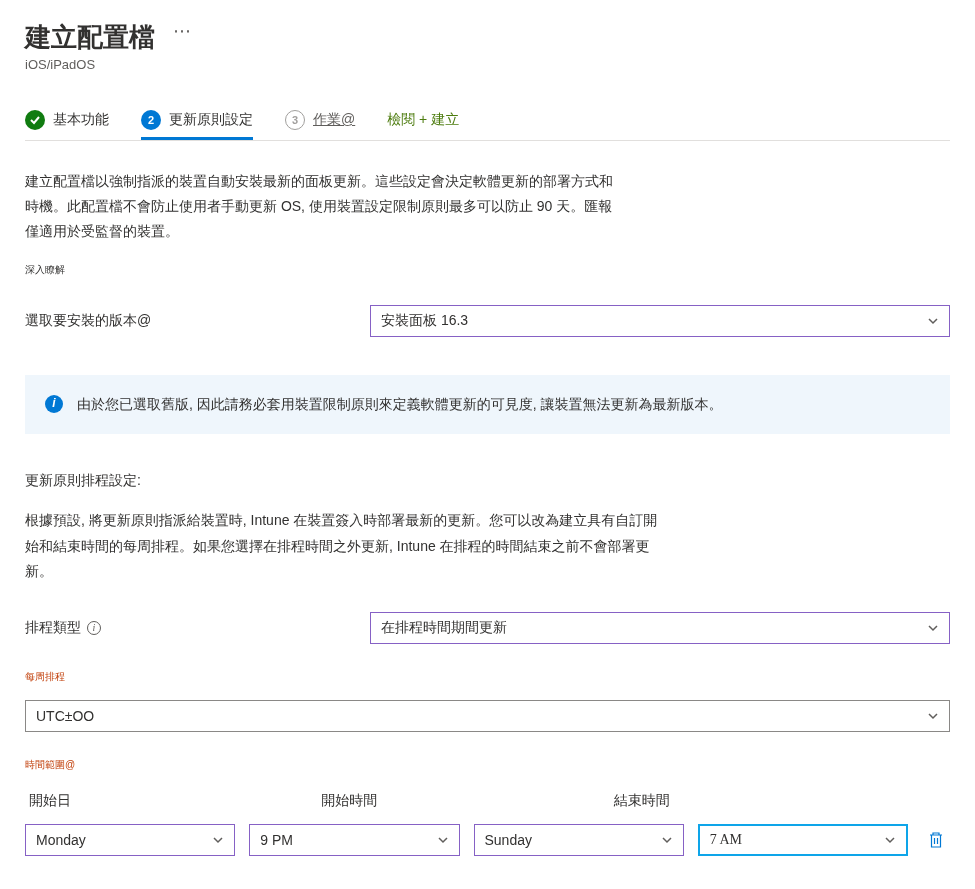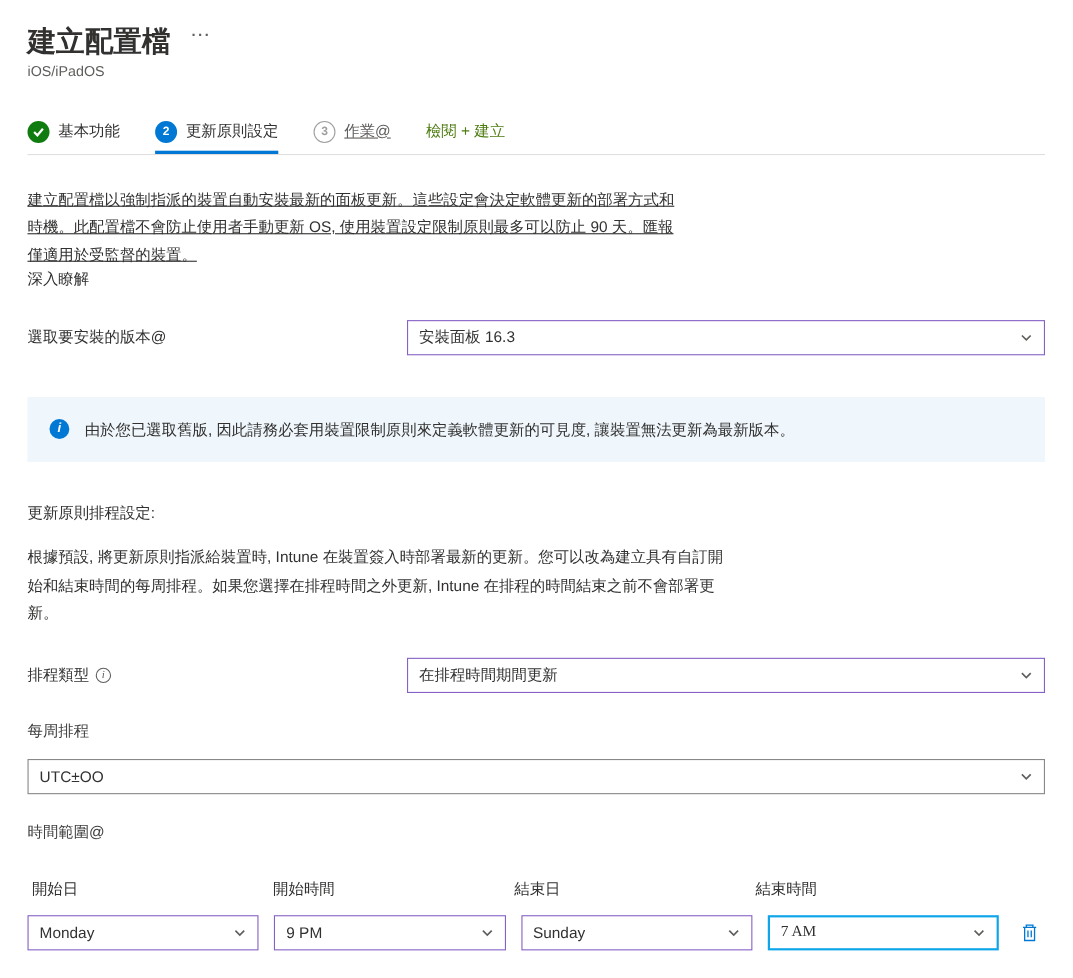--- a/index.html
+++ b/index.html
@@ -25,22 +25,22 @@
       font-size: 11px; font-weight: 600;
     }
     .step-circle.done { background: #107c10; color: #fff; }
     .step-circle.done svg { width: 12px; height: 12px; fill: #fff; }
     .step-circle.current { background: #0078d4; color: #fff; }
     .step-circle.future { border: 1px solid #a19f9d; color: #a19f9d; background: #fff; }
     .step-label { font-size: 14px; color: #323130; }
     .step.future .step-label { color: #605e5c; text-decoration: underline; }
     .step.plain .step-label { color: #4d7c0f; }
 
-    .description { margin-top: 28px; line-height: 1.8; font-size: 14px; color: #323130; max-width: 600px; text-decoration: underline; }
-    .learn-more { font-size: 14px; color: #323130; cursor: pointer; }
+    .description { margin-top: 28px; line-height: 1.8; font-size: 14px; color: #323130; max-width: 600px; }
+    .learn-more { margin-top: 18px; font-size: 10px; color: #323130; cursor: pointer; }
 
     .form-row { display: flex; align-items: center; margin-top: 28px; }
     .form-label-col { width: 345px; font-size: 14px; color: #323130; display: flex; align-items: center; gap: 6px; }
     .form-control-col { flex: 1; text-align: center; }
 
     .select-box {
       width: 100%; height: 32px; border: 1px solid #8a8886;
       display: flex; align-items: center; justify-content: space-between;
       padding: 0 10px; font-size: 14px; background: #fff; cursor: pointer;
     }
@@ -57,29 +57,29 @@
     .info-icon {
       width: 18px; height: 18px; border-radius: 50%; background: #0078d4;
       color: #fff; display: flex; align-items: center; justify-content: center;
       font-size: 12px; font-weight: bold; font-style: italic; flex-shrink: 0;
       margin-top: 2px;
     }
 
     .section-heading { margin-top: 38px; font-size: 14px; color: #323130; }
     .section-desc { margin-top: 18px; line-height: 1.8; font-size: 14px; color: #323130; max-width: 640px; }
 
-    .sub-label { margin-top: 26px; font-size: 14px; color: #404040; }
+    .sub-label { margin-top: 26px; font-size: 10px; color: #c2410c; }
 
     .info-circle {
       width: 14px; height: 14px; border: 1px solid #605e5c; border-radius: 50%;
       display: inline-flex; align-items: center; justify-content: center;
       font-size: 10px; font-style: italic; color: #605e5c; font-family: serif;
     }
 
-    .table-header-row { display: flex; margin-top: 34px; padding: 0 4px; align-items: center; }
+    .table-header-row { display: flex; margin-top: 20px; padding: 0 4px; align-items: center; }
     .table-header-row > div { flex: 1; font-size: 14px; color: #323130; }
     .table-header-row .th-end { width: 40px; flex: 0 0 40px; }
 
     .table-data-row { display: flex; gap: 14px; margin-top: 14px; align-items: center; }
     .table-data-row .cell { flex: 1; text-align: right; }
     .delete-cell { width: 28px; flex: 0 0 28px; display: flex; align-items: center; justify-content: center; cursor: pointer; }
     .trash-icon { width: 16px; height: 18px; }
     .trash-icon path, .trash-icon rect { fill: none; stroke: #0078d4; stroke-width: 1.2; }
   </style>
 </head>
@@ -162,21 +162,20 @@
         </svg>
     </div>
   </div>
 </div>
 
 <div class="sub-label">時間範圍@</div>
 
 <div class="table-header-row">
   <div>開始日</div>
   <div>開始時間</div>
-  <div>結束日</div>
   <div>結束時間</div>
   <div class="th-end"></div>
 </div>
 
 <div class="table-data-row">
   <div class="cell">
     <div class="select-box highlighted">
       <span>Monday</span>
       <svg class="chevron-down" viewBox="0 0 12 12">
           <polyline points="2,4 6,8 10,4"></polyline>

